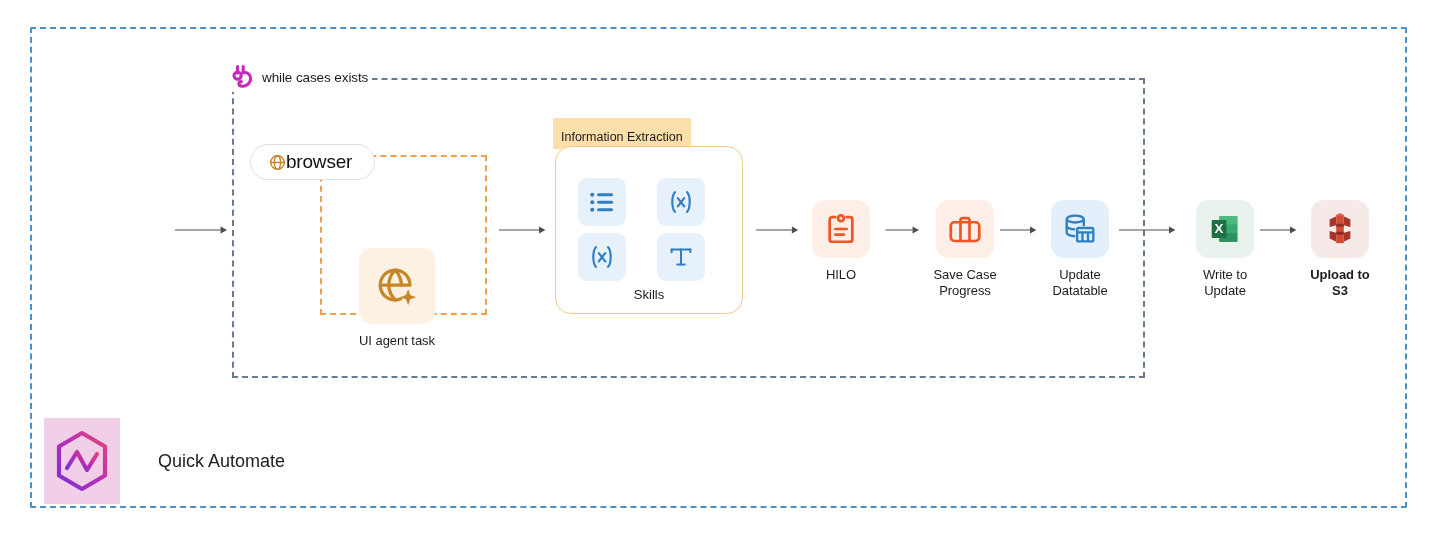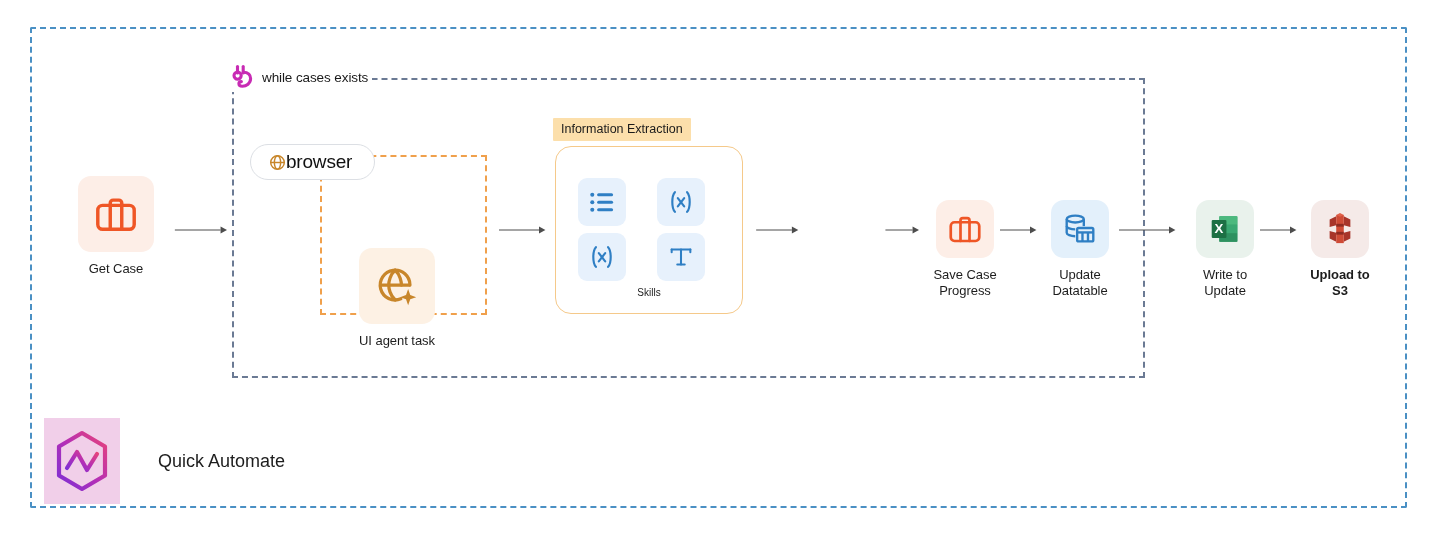--- a/index.html
+++ b/index.html
@@ -124,21 +124,21 @@
     border-radius: 16px;
     background: #ffffff;
     box-sizing: border-box;
   }
   .skills-title {
     position: absolute;
     left: 551px; top: 118px;
     background: #fcdfab;
     color: #1a1a1a;
     font-size: 12.5px;
-    padding: 4px 8px 5px 8px;
+    padding: 12px 8px 5px 8px;
     border-radius: 1px;
     white-space: nowrap;
   }
   .skills-grid {
     position: absolute;
     left: 576px; top: 178px;
     width: 142px;
     display: grid;
     grid-template-columns: 56px 56px;
     grid-template-rows: 48px 48px;
@@ -151,21 +151,21 @@
     border-radius: 9px;
     display: flex;
     align-items: center;
     justify-content: center;
   }
   .skills-caption {
     position: absolute;
     left: 553px; top: 287px;
     width: 188px;
     text-align: center;
-    font-size: 10px;
+    font-size: 13px;
     color: #1d1d1d;
   }
 
   
   .qa-wrap {
     position: absolute;
     left: 42px; top: 418px;
     display: flex;
     align-items: center;
   }
@@ -219,35 +219,20 @@
         <g fill="none" stroke="#c8862a" stroke-width="1.7">
           <circle cx="10" cy="10" r="8"></circle>
           <ellipse cx="10" cy="10" rx="3.7" ry="8"></ellipse>
           <path d="M2 10 H18"></path>
         </g>
       </svg>
     </span>
     <span class="browser-text">browser</span>
   </div>
 
-  <div class="node" style="left:76px; top:176px; width:76px;">
-    <div class="node-tile tile-75 bg-peach">
-      <span>
-        <svg width="46" height="46" viewBox="0 0 48 48">
-          <g fill="none" stroke="#ef5626" stroke-width="3.6" stroke-linejoin="round" stroke-linecap="round">
-            <rect x="5" y="15" width="38" height="25" rx="5"></rect>
-            <path d="M18 15 V12.5 a3 3 0 0 1 3-3 h6 a3 3 0 0 1 3 3 V15"></path>
-            <path d="M18 15 V40"></path>
-            <path d="M30 15 V40"></path>
-          </g>
-        </svg>
-      </span>
-    </div>
-    <div class="node-label">Get Case</div>
-  </div>
 
   <div class="node" style="left:357px; top:200px; width:76px;margin-top:48px;">
     <div class="node-tile tile-75 bg-lorange">
       <span>
         <svg width="48" height="48" viewBox="0 0 50 50">
           <g fill="none" stroke="#c8862a" stroke-width="3.4" stroke-linecap="round">
             <path d="M38.5 24 A15.5 15.5 0 1 0 29 38.3"></path>
             <path d="M23 8.6 C17.6 13.2 16.4 21 16.4 24 C16.4 27 17.6 34.8 23 39.4"></path>
             <path d="M23 8.6 C28.4 13.2 29.6 21 29.6 24"></path>
             <path d="M8.2 24 H38"></path>
@@ -309,20 +294,35 @@
             <path d="M25 7 V10"></path>
             <path d="M15 7 V23"></path>
             <path d="M11 23 H19"></path>
           </g>
         </svg>
       </span>
     </div>
   </div>
   <div class="skills-caption">Skills</div>
 
+  <div class="node" style="left:806px; top:200px; width:66px;">
+    <div class="node-tile tile-58 bg-peach">
+      <span>
+        <svg width="34" height="34" viewBox="0 0 36 36">
+          <g fill="none" stroke="#ef5626" stroke-width="2.9" stroke-linejoin="round" stroke-linecap="round">
+            <path d="M12 5.5 H8.5 a2.5 2.5 0 0 0 -2.5 2.5 V29 a2.5 2.5 0 0 0 2.5 2.5 H27.5 a2.5 2.5 0 0 0 2.5 -2.5 V8 a2.5 2.5 0 0 0 -2.5 -2.5 H24"></path>
+            <circle cx="18" cy="6.6" r="3.1"></circle>
+            <path d="M12 18 H24"></path>
+            <path d="M12 24 H21"></path>
+          </g>
+        </svg>
+      </span>
+    </div>
+    <div class="node-label">HILO</div>
+  </div>
 
   <div class="node" style="left:925px; top:200px; width:76px;">
     <div class="node-tile tile-58 bg-peach">
       <span>
         <svg width="36" height="36" viewBox="0 0 48 48">
           <g fill="none" stroke="#ef5626" stroke-width="3.6" stroke-linejoin="round" stroke-linecap="round">
             <rect x="5" y="15" width="38" height="25" rx="5"></rect>
             <path d="M18 15 V12.5 a3 3 0 0 1 3-3 h6 a3 3 0 0 1 3 3 V15"></path>
             <path d="M18 15 V40"></path>
             <path d="M30 15 V40"></path>

